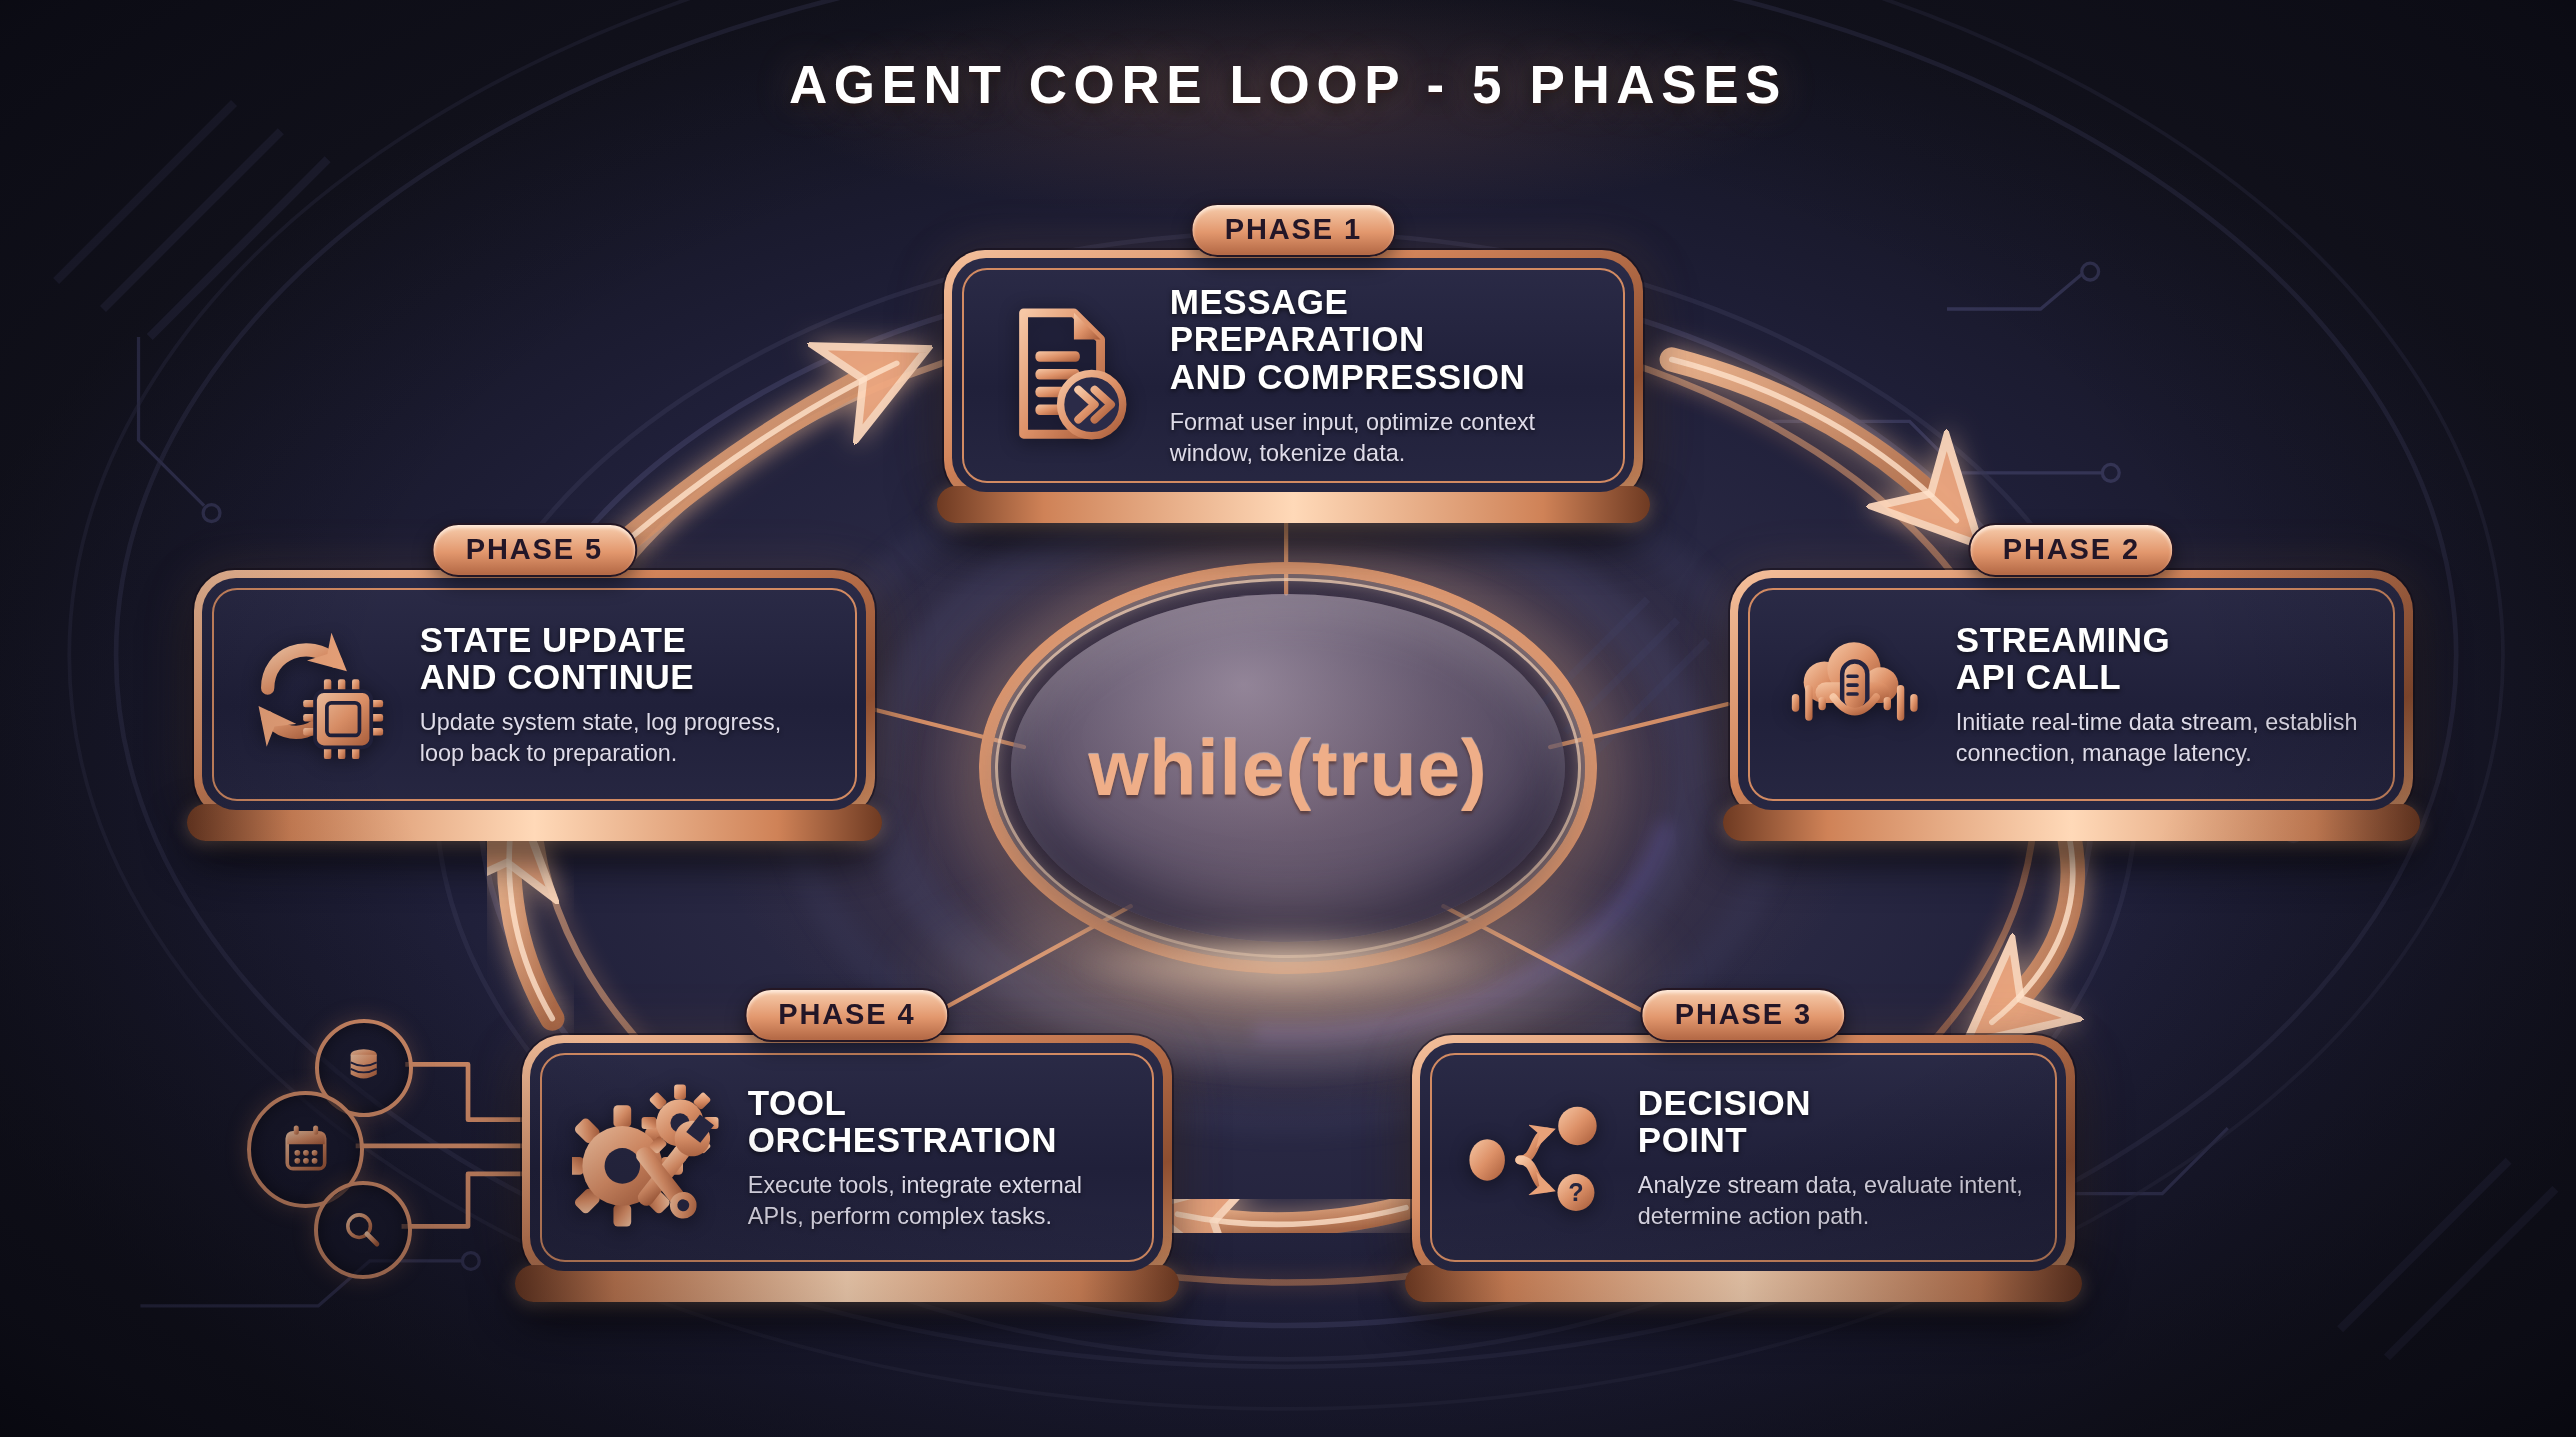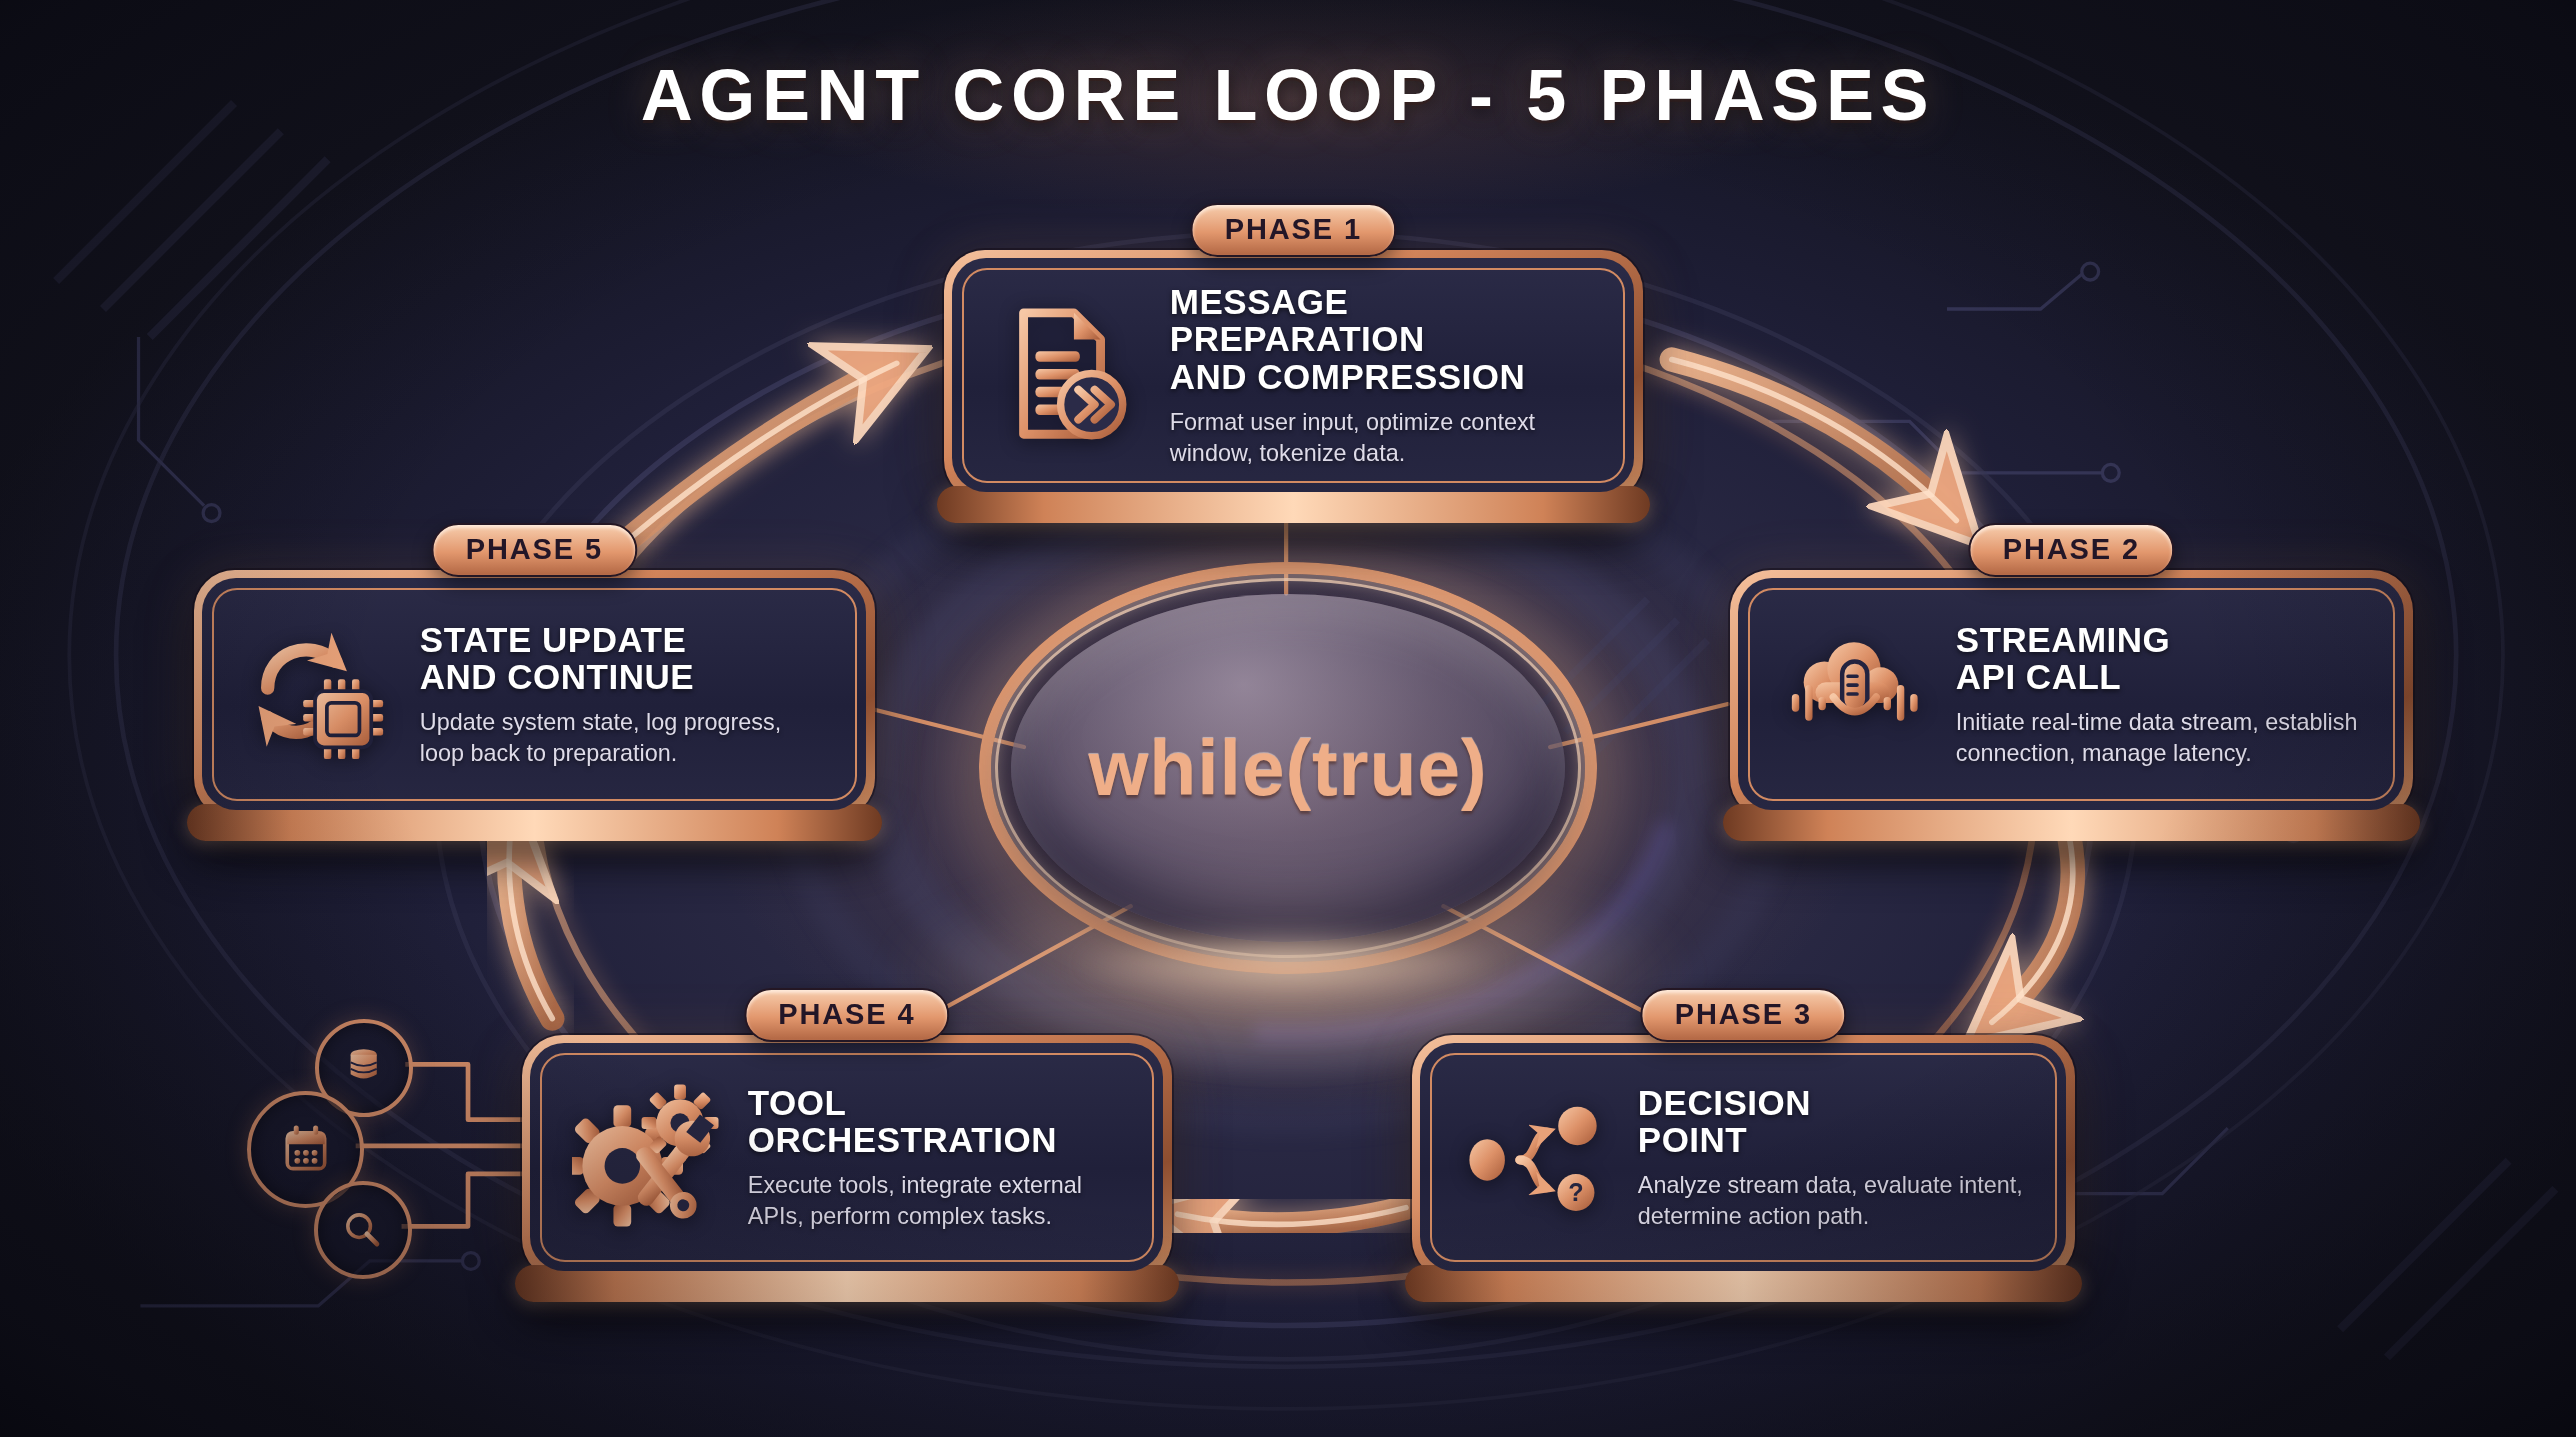--- a/index.html
+++ b/index.html
@@ -16,21 +16,21 @@
     background:
       radial-gradient(ellipse 842px 487px at 50% 55%, rgba(196,124,92,.22), transparent 70%),
       radial-gradient(ellipse 711px 168px at 50% 7%, rgba(196,124,92,.17), transparent 72%);}
   #bg-svg{left:0;top:0;z-index:1;}
   .disc-glow{left:886px;top:861px;width:805px;height:225px;z-index:2;
     background:radial-gradient(closest-side, rgba(255,212,178,.5), transparent);filter:blur(20.6px);}
   .vignette{inset:0;z-index:8;pointer-events:none;
     background:radial-gradient(ellipse at 50% 47%, transparent 50%, rgba(5,5,12,.55) 92%, rgba(4,4,10,.72) 100%);}
   
   .title{left:0;top:54px;width:100%;text-align:center;z-index:9;margin:0;
-    font-size:72px;font-weight:bold;letter-spacing:6.6px;color:#ffffff;
+    font-size:53px;font-weight:bold;letter-spacing:6.6px;color:#ffffff;
     text-shadow:0 2.8px 0 rgba(60,30,20,.35), 0 0 41px rgba(255,190,150,.28), 0 4.7px 15px rgba(0,0,0,.6);}
   
   .center-asm{left:979px;top:562px;width:618px;height:412px;z-index:3;}
   .c-ring-outer{inset:0;border-radius:50%;border:12px solid #e09a72;
     box-shadow:0 0 66px 15px rgba(255,198,160,.3), inset 0 0 24px rgba(255,224,200,.55);}
   .c-ring-mid{inset:16px;border-radius:50%;border:3.7px solid rgba(252,216,188,.8);
     box-shadow:0 0 17px rgba(255,210,180,.35);}
   .c-disc{inset:32px;border-radius:50%;
     background:radial-gradient(ellipse at 42% 26%, rgba(186,172,192,.65), rgba(130,118,142,.55) 42%, rgba(86,78,104,.6) 72%, rgba(66,60,88,.68) 100%);
     box-shadow:inset 0 19px 42px rgba(255,240,235,.22), inset 0 -32px 56px rgba(18,14,36,.55), 0 24px 66px rgba(10,8,20,.5);

